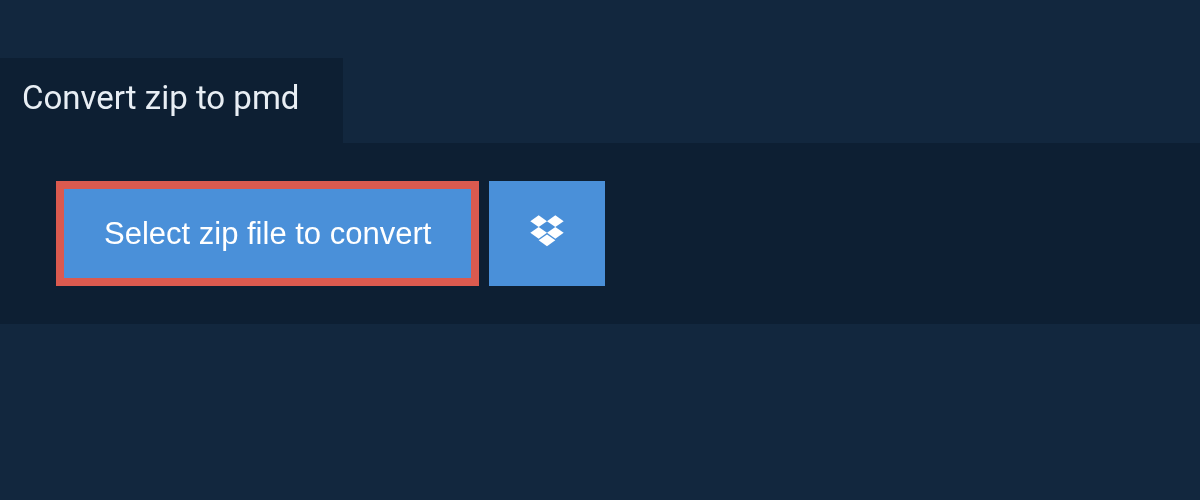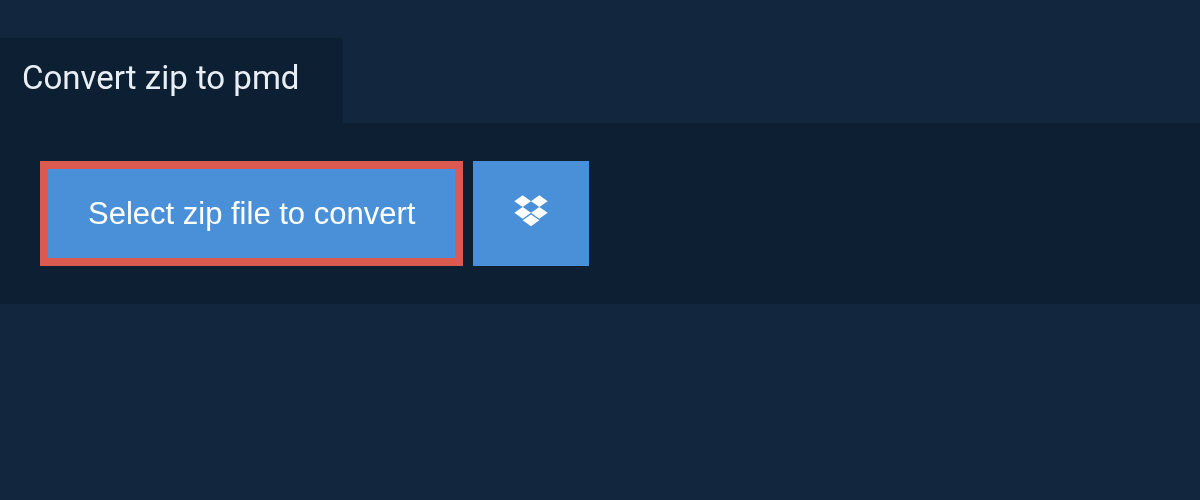--- a/index.html
+++ b/index.html
@@ -8,33 +8,33 @@
       box-sizing: border-box;
     }
     body {
       width: 1200px;
       height: 500px;
       background: #12273e;
       font-family: -apple-system, BlinkMacSystemFont, "Segoe UI", Roboto, Helvetica, Arial, sans-serif;
       overflow: hidden;
     }
     .tab-container {
-      padding-top: 38px;
+      padding-top: 58px;
     }
     .tab {
       display: inline-block;
       background: #0d1f33;
       color: #e8eef4;
       font-size: 33px;
       font-weight: 400;
       padding: 20px 44px 26px 22px;
     }
     .panel {
       background: #0d1f33;
-      padding: 38px 40px;
+      padding: 38px 56px;
       width: 100%;
     }
     .button-row {
       display: flex;
       gap: 10px;
       align-items: stretch;
     }
     .select-button {
       background: #4a90d9;
       border: 8px solid #da5a4f;

